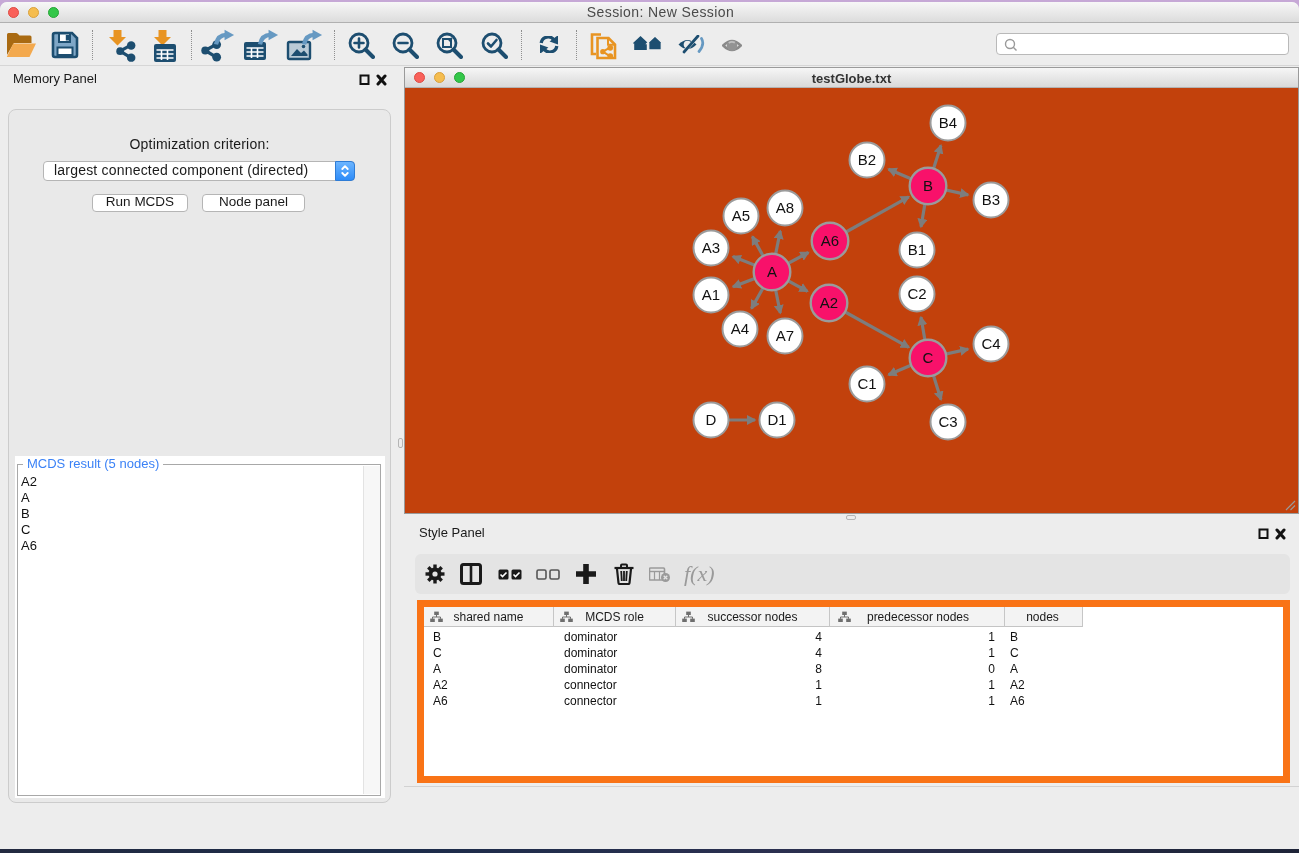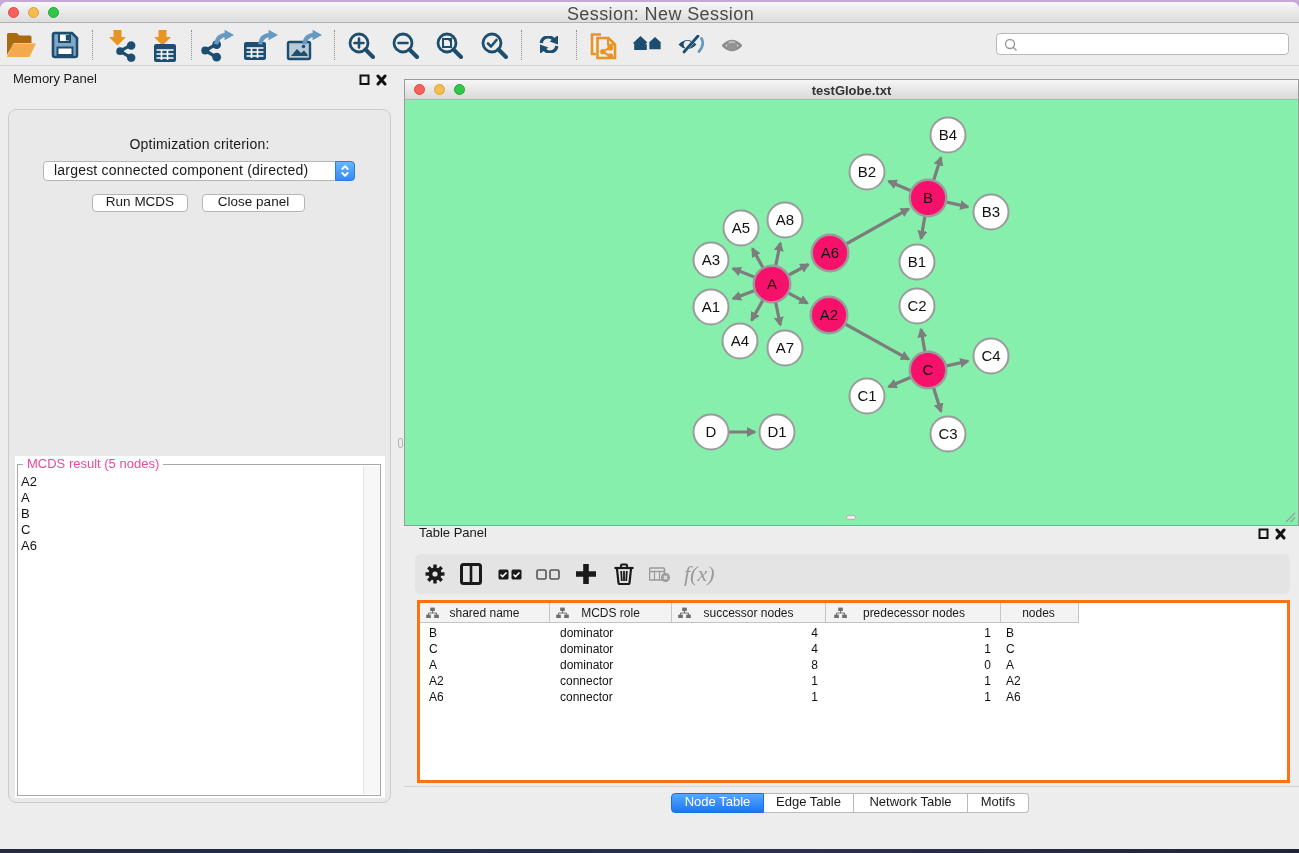--- a/index.html
+++ b/index.html
@@ -4,53 +4,53 @@
 <style>
 * { margin:0; padding:0; box-sizing:border-box; }
 html,body { width:1299px; height:853px; overflow:hidden; }
 body { font-family:"Liberation Sans", sans-serif; background:#c6a8d6; }
 #app { position:relative; width:1299px; height:853px; }
 .abs { position:absolute; }
 #win { position:absolute; left:0; top:2px; width:1299px; height:847px; background:#ededed; border-radius:7px 7px 0 0; overflow:hidden; }
 #deskbottom { position:absolute; left:0; bottom:0; width:1299px; height:4px; background:linear-gradient(90deg,#232a40,#1c2c4a 30%,#2b3050 60%,#1e2438); }
 
 #titlebar { position:absolute; left:0; top:0; width:1299px; height:21px; background:linear-gradient(#f7f7f7,#dcdcdc); border-bottom:1px solid #b0b0b0; border-radius:7px 7px 0 0; }
-#titlebar .ttext { position:absolute; left:22px; right:0; top:2px; text-align:center; font-size:18px; letter-spacing:0.4px; color:#4a4a4a; }
+#titlebar .ttext { position:absolute; left:22px; right:0; top:2px; text-align:center; font-size:14px; letter-spacing:0.4px; color:#4a4a4a; }
 .tl { position:absolute; top:5px; width:11px; height:11px; border-radius:50%; }
 
 #toolbar { position:absolute; left:0; top:22px; width:1299px; height:42px; background:#ededed; border-bottom:1px solid #d6d6d6; }
 .sep { position:absolute; top:6px; height:30px; width:0; border-left:1px dotted #8f8f8f; }
 .ticon { position:absolute; }
 #searchbox { position:absolute; left:996px; top:9px; width:293px; height:22px; background:#fff; border:1px solid #b9b9b9; border-radius:4px; }
 
 #cp-title { position:absolute; left:13px; top:69px; font-size:13px; color:#1a1a1a; }
 #cp-body { position:absolute; left:8px; top:107px; width:383px; height:694px; background:#e9e9e9; border:1px solid #cccccc; border-radius:8px; }
 .tabrow { position:absolute; display:flex; }
 .tab { height:19px; background:#fff; border:1px solid #b9b9b9; border-left:none; font-size:13px; color:#1a1a1a; text-align:center; line-height:14px; padding-top:1px; }
 .tab.first { border-left:1px solid #b9b9b9; border-radius:4px 0 0 4px; }
 .tab.last { border-radius:0 5px 5px 0; }
 .tab.active { background:linear-gradient(#58a8fe,#1b76f2); border-color:#1a6fe0; color:#fff; }
 #opt-label { position:absolute; left:8px; width:383px; top:134px; text-align:center; font-size:14px; letter-spacing:0.2px; color:#1a1a1a; }
 #opt-select { position:absolute; left:43px; top:159px; width:312px; height:20px; background:#fff; border:1px solid #b5b5b5; border-radius:4px; font-size:14px; letter-spacing:0.2px; color:#1a1a1a; line-height:17px; padding-left:10px; }
 #opt-stepper { position:absolute; right:-1px; top:-1px; width:20px; height:20px; background:linear-gradient(#6cb5ff,#2e8cf8); border-radius:0 4px 4px 0; border:1px solid #2e7cd6; }
 .btn { position:absolute; height:18px; background:#fff; border:1px solid #b5b5b5; border-radius:4px; font-size:13.5px; color:#1a1a1a; text-align:center; line-height:14px; }
 #fieldset { position:absolute; left:15px; top:454px; width:370px; height:342px; background:#fff; }
 #fs-border { position:absolute; left:2px; top:8px; width:364px; height:332px; border:1px solid #a8a8a8; }
-#fs-legend { position:absolute; left:8px; top:0px; background:#fff; padding:0 4px; font-size:13px; color:#ec4899;text-align:right; }
+#fs-legend { position:absolute; left:8px; top:0px; background:#fff; padding:0 4px; font-size:13px; color:#3b82f6;text-align:right; }
 #fs-list { position:absolute; left:6px; top:18px; font-size:13px; color:#111; line-height:16px; }
 #fs-scroll { position:absolute; left:348px; top:10px; width:17px; height:328px; background:#f7f7f7; border-left:1px solid #e3e3e3; }
 
-#netwin { position:absolute; left:404px; top:65px; width:895px; height:447px; background:#86efac; border:1px solid #9a9a9a;margin-top:12px; }
+#netwin { position:absolute; left:404px; top:65px; width:895px; height:447px; background:#c2410c; border:1px solid #9a9a9a; }
 #net-title { position:absolute; left:0; top:0; width:100%; height:20px; background:linear-gradient(#f6f6f6,#d9d9d9); border-bottom:1px solid #b3b3b3; }
 #net-title .ttext { position:absolute; left:0; right:0; top:3px; text-align:center; font-size:13px; font-weight:bold; color:#333; }
 #graph { position:absolute; left:0; top:21px; width:894px; height:425px; }
 
 #tp-title { position:absolute; left:419px; top:523px; font-size:13px; color:#1a1a1a; }
 #tp-toolbar { position:absolute; left:415px; top:552px; width:875px; height:40px; background:#e4e4e4; border-radius:6px; }
-#tbl { position:absolute; left:417px; top:598px; width:873px; height:183px; background:#fff; border:3px solid #f97316; }
+#tbl { position:absolute; left:417px; top:598px; width:873px; height:183px; background:#fff; border:7px solid #f97316; }
 #tbl-head { position:absolute; left:0; top:0; width:659px; height:20px; background:#f3f3f3; border-bottom:1px solid #c4c4c4; }
 .th { position:absolute; top:0; height:20px; border-right:1px solid #c6c6c6; font-size:12px; color:#1a1a1a; text-align:center; line-height:20px; }
 .row { position:absolute; font-size:12px; color:#111; height:16px; line-height:16px; }
 .tabrow2 { position:absolute; top:791px; display:flex; left:671px; }
 .tab2 { height:20px; background:#fff; border:1px solid #b9b9b9; border-left:none; font-size:13px; color:#1a1a1a; text-align:center; line-height:16px; }
 .tab2.first { border-left:1px solid #b9b9b9; border-radius:4px 0 0 4px; }
 .tab2.last { border-radius:0 4px 4px 0; }
 .tab2.active { background:linear-gradient(#58a8fe,#1b76f2); border-color:#1a6fe0; color:#fff; }
 #hline1 { position:absolute; left:404px; top:784px; width:895px; height:1px; background:#d2d2d2; }
 
@@ -236,21 +236,21 @@
   <div id="opt-label">Optimization criterion:</div>
   <div id="opt-select">largest connected component (directed)
     <div id="opt-stepper">
       <svg width="18" height="18" viewBox="0 0 18 18">
             <path d="M6.3 7 L9 4.2 L11.7 7" fill="none" stroke="#fff" stroke-width="1.9" stroke-linecap="round" stroke-linejoin="round"></path>
             <path d="M6.3 11 L9 13.8 L11.7 11" fill="none" stroke="#fff" stroke-width="1.9" stroke-linecap="round" stroke-linejoin="round"></path>
           </svg>
     </div>
   </div>
   <div class="btn" style="left:92px;top:192px;width:96px;">Run MCDS</div>
-  <div class="btn" style="left:202px;top:192px;width:103px;">Close panel</div>
+  <div class="btn" style="left:202px;top:192px;width:103px;">Node panel</div>
   <div id="fieldset">
     <div id="fs-border"></div>
     <div id="fs-scroll"></div>
     <div id="fs-legend">MCDS result (5 nodes)</div>
     <div id="fs-list">A2<br>A<br>B<br>C<br>A6</div>
   </div>
 
   <div id="netwin">
     <div id="net-title">
       <div class="tl" style="left:9px;top:4px;background:#f9615a;border:1px solid #dd4b43;"></div>
@@ -330,21 +330,21 @@
 <text x="372" y="336">D1</text>
 </g>
     </svg>
     <svg class="abs" style="right:2px;bottom:2px" width="12" height="12" viewBox="0 0 12 12">
           <path d="M11 2 L2 11 M11 6.5 L6.5 11" stroke="#9a9a9a" stroke-width="1.2"></path>
         </svg>
   </div>
   <div style="position:absolute;left:398px;top:436px;width:5px;height:10px;background:#ececec;border:1px solid #b5b5b5;border-radius:2px;"></div>
   <div style="position:absolute;left:846px;top:513px;width:10px;height:5px;background:#ececec;border:1px solid #b5b5b5;border-radius:2px;"></div>
 
-  <div id="tp-title">Table Panel</div>
+  <div id="tp-title">Style Panel</div>
   <svg class="abs" style="left:1258px;top:526px" width="30" height="12" viewBox="0 0 30 12">
     <rect x="1.5" y="1.5" width="8" height="8.5" fill="none" stroke="#111" stroke-width="2"></rect>
     <path d="M19 2 L26 10 M26 2 L19 10" stroke="#111" stroke-width="3" stroke-linecap="round"></path>
   </svg>
   <div id="tp-toolbar">
     <svg style="position:absolute;left:9px;top:9px" width="22" height="22" viewBox="0 0 22 22">
           <g fill="#1a1a1a">
             <circle cx="11" cy="11" r="6.5"></circle>
             <g stroke="#1a1a1a" stroke-width="3.4">
               <line x1="11" y1="1.5" x2="11" y2="20.5"></line>
@@ -446,22 +446,16 @@
       <div class="row" style="left:252px;top:70px;width:146px;text-align:right;">1</div>
       <div class="row" style="left:406px;top:70px;width:165px;text-align:right;">1</div>
       <div class="row" style="left:586px;top:70px;">A2</div>
       <div class="row" style="left:9px;top:86px;">A6</div>
       <div class="row" style="left:140px;top:86px;">connector</div>
       <div class="row" style="left:252px;top:86px;width:146px;text-align:right;">1</div>
       <div class="row" style="left:406px;top:86px;width:165px;text-align:right;">1</div>
       <div class="row" style="left:586px;top:86px;">A6</div>
   </div>
   <div id="hline1"></div>
-  <div class="tabrow2">
-    <div class="tab2 first active" style="width:93px;">Node Table</div>
-    <div class="tab2" style="width:90px;">Edge Table</div>
-    <div class="tab2" style="width:114px;">Network Table</div>
-    <div class="tab2 last" style="width:61px;">Motifs</div>
-  </div>
 
 </div>
 <div id="deskbottom"></div>
 </div>
 
 </body></html>

